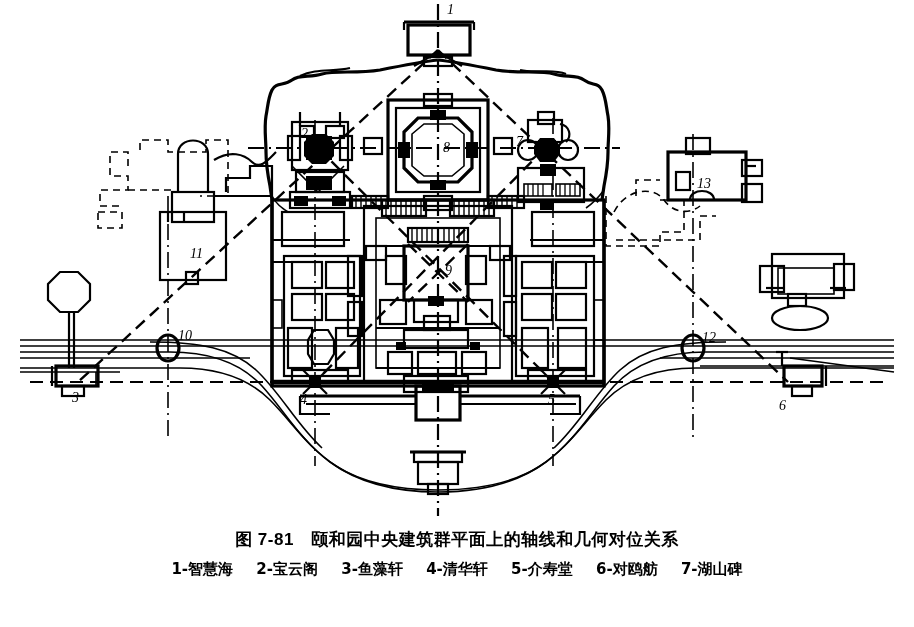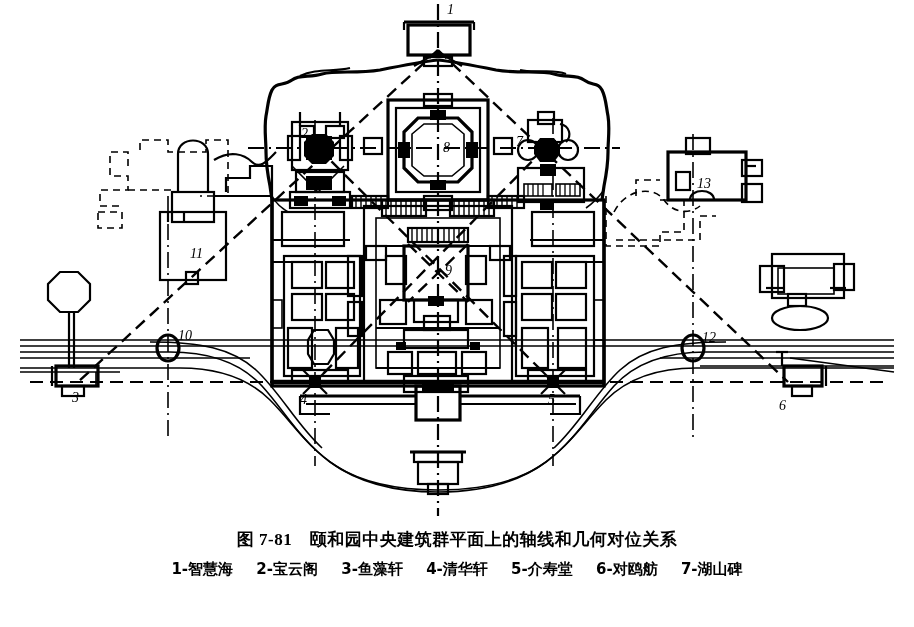--- a/index.html
+++ b/index.html
@@ -4,21 +4,21 @@
 <title>Summer Palace Axis Diagram</title>
 <style>
   html,body{margin:0;padding:0;background:#fff;}
   body{width:914px;height:627px;overflow:hidden;
        font-family:"Liberation Serif","DejaVu Serif",serif;color:#000;}
   #page{position:relative;width:914px;height:627px;background:#fff;}
   #plan{position:absolute;left:0;top:0;width:914px;height:520px;}
   .caption-area{position:absolute;left:0;top:520px;width:914px;height:107px;
                 text-align:center;}
   .fig-title{font-size:17px;font-weight:bold;letter-spacing:.5px;margin-top:8px;
-             font-family:Liberation Serif, serif;}
+             font-family:Liberation Sans, sans-serif;}
   .legend-row{font-size:15px;font-weight:bold;margin-top:9px;
               font-family:"DejaVu Sans","Liberation Sans",sans-serif;}
   .legend-row span.item{display:inline-block;margin:0 9px;white-space:nowrap;}
   text.lbl{font-family:"Liberation Serif","DejaVu Serif",serif;
            font-style:italic;font-size:14px;fill:#000;}
 </style>
 </head>
 <body>
 
 <div id="page">

